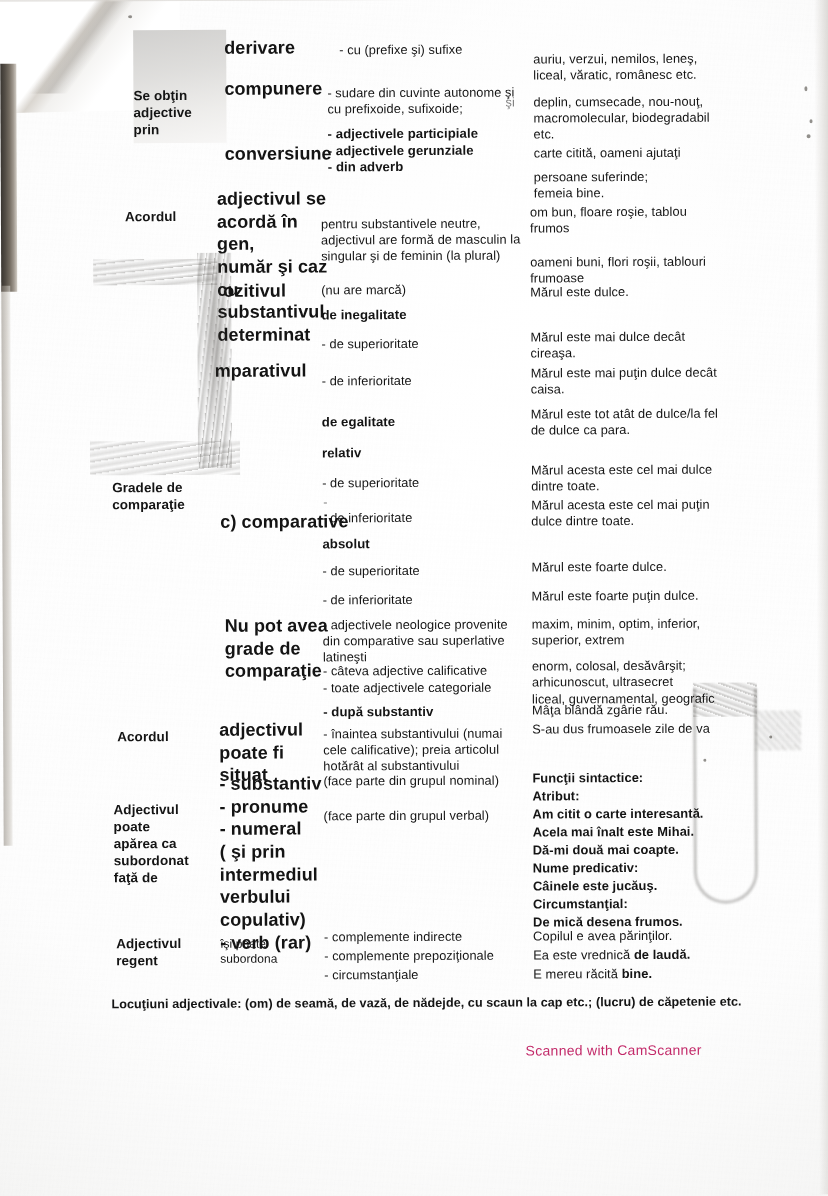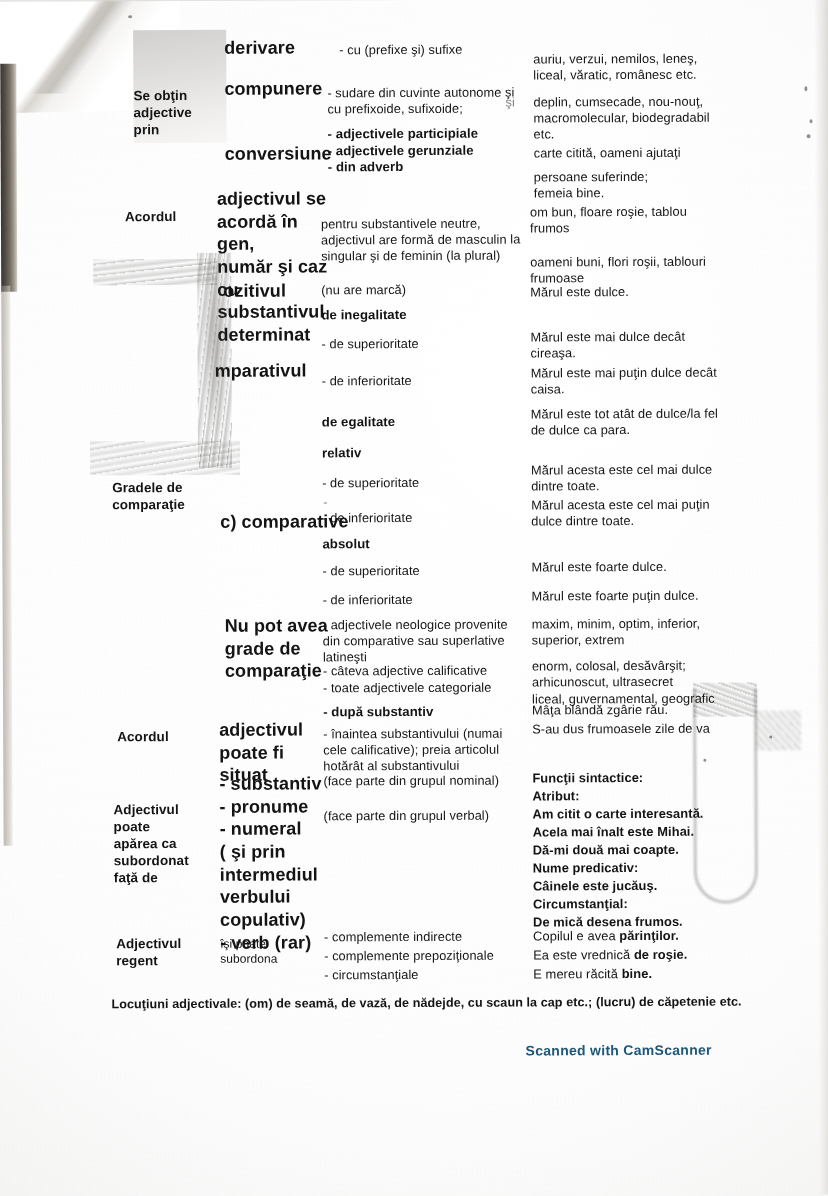--- a/index.html
+++ b/index.html
@@ -170,22 +170,22 @@
   .col4 { font-weight: 400; font-size: 12.8px; }
   .col4b { font-weight: 700; font-size: 12.9px; }
 
   .fade { opacity: .55; }
 
   .footnote { font-weight: 700; font-size: 12.6px; }
 
   .watermark {
     position: absolute;
     font-size: 14px;
-    color: #0c4a6e;
-    font-weight: 700;
+    color: #be185d;
+    font-weight: 400;
     letter-spacing: .02em;
     opacity: .92;
   }
 
   
   #sheet-rot { transform: rotate(-0.25deg); transform-origin: 50% 40%; }
 </style>
 </head>
 <body>
 
@@ -344,22 +344,22 @@
 
     <div class="t col1" style="left:112px; top:934px; width:100px;">Adjectivul
 regent</div>
     <div class="t col2n" style="left:216px; top:936px; width:110px;">îşi poate
 subordona</div>
 
     <div class="t col3" style="left:320px; top:929px; width:215px;">- complemente indirecte</div>
     <div class="t col3" style="left:320px; top:948px; width:215px;">- complemente prepoziţionale</div>
     <div class="t col3" style="left:320px; top:967px; width:215px;">- circumstanţiale</div>
 
-    <div class="t col4b" style="left:529px; top:929px; width:255px;"><span style="font-weight:400;">Copilul e avea </span><span style="font-weight:700;">părinţilor.</span></div>
-    <div class="t col4b" style="left:529px; top:948px; width:255px;"><span style="font-weight:400;">Ea este vrednică </span><span style="font-weight:700;">de roşie.</span></div>
+    <div class="t col4b" style="left:529px; top:929px; width:255px;"><span style="font-weight:400;">Copilul e avea </span><span style="font-weight:400;">părinţilor.</span></div>
+    <div class="t col4b" style="left:529px; top:948px; width:255px;"><span style="font-weight:400;">Ea este vrednică </span><span style="font-weight:700;">de laudă.</span></div>
     <div class="t col4b" style="left:529px; top:967px; width:255px;"><span style="font-weight:400;">E mereu răcită </span><span style="font-weight:700;">bine.</span></div>
 
     <div class="t footnote" style="left:107px; top:996px; width:700px;">Locuţiuni adjectivale: (om) de seamă, de vază, de nădejde, cu scaun la cap etc.; (lucru) de căpetenie etc.</div>
 
     <div class="watermark" style="left:521px; top:1043px;">Scanned with CamScanner</div>
 
     <div class="smudge smudge-vert"></div>
     <div class="smudge smudge-h1"></div>
     <div class="smudge smudge-h2"></div>
     <div class="smudge smudge-u"></div>

